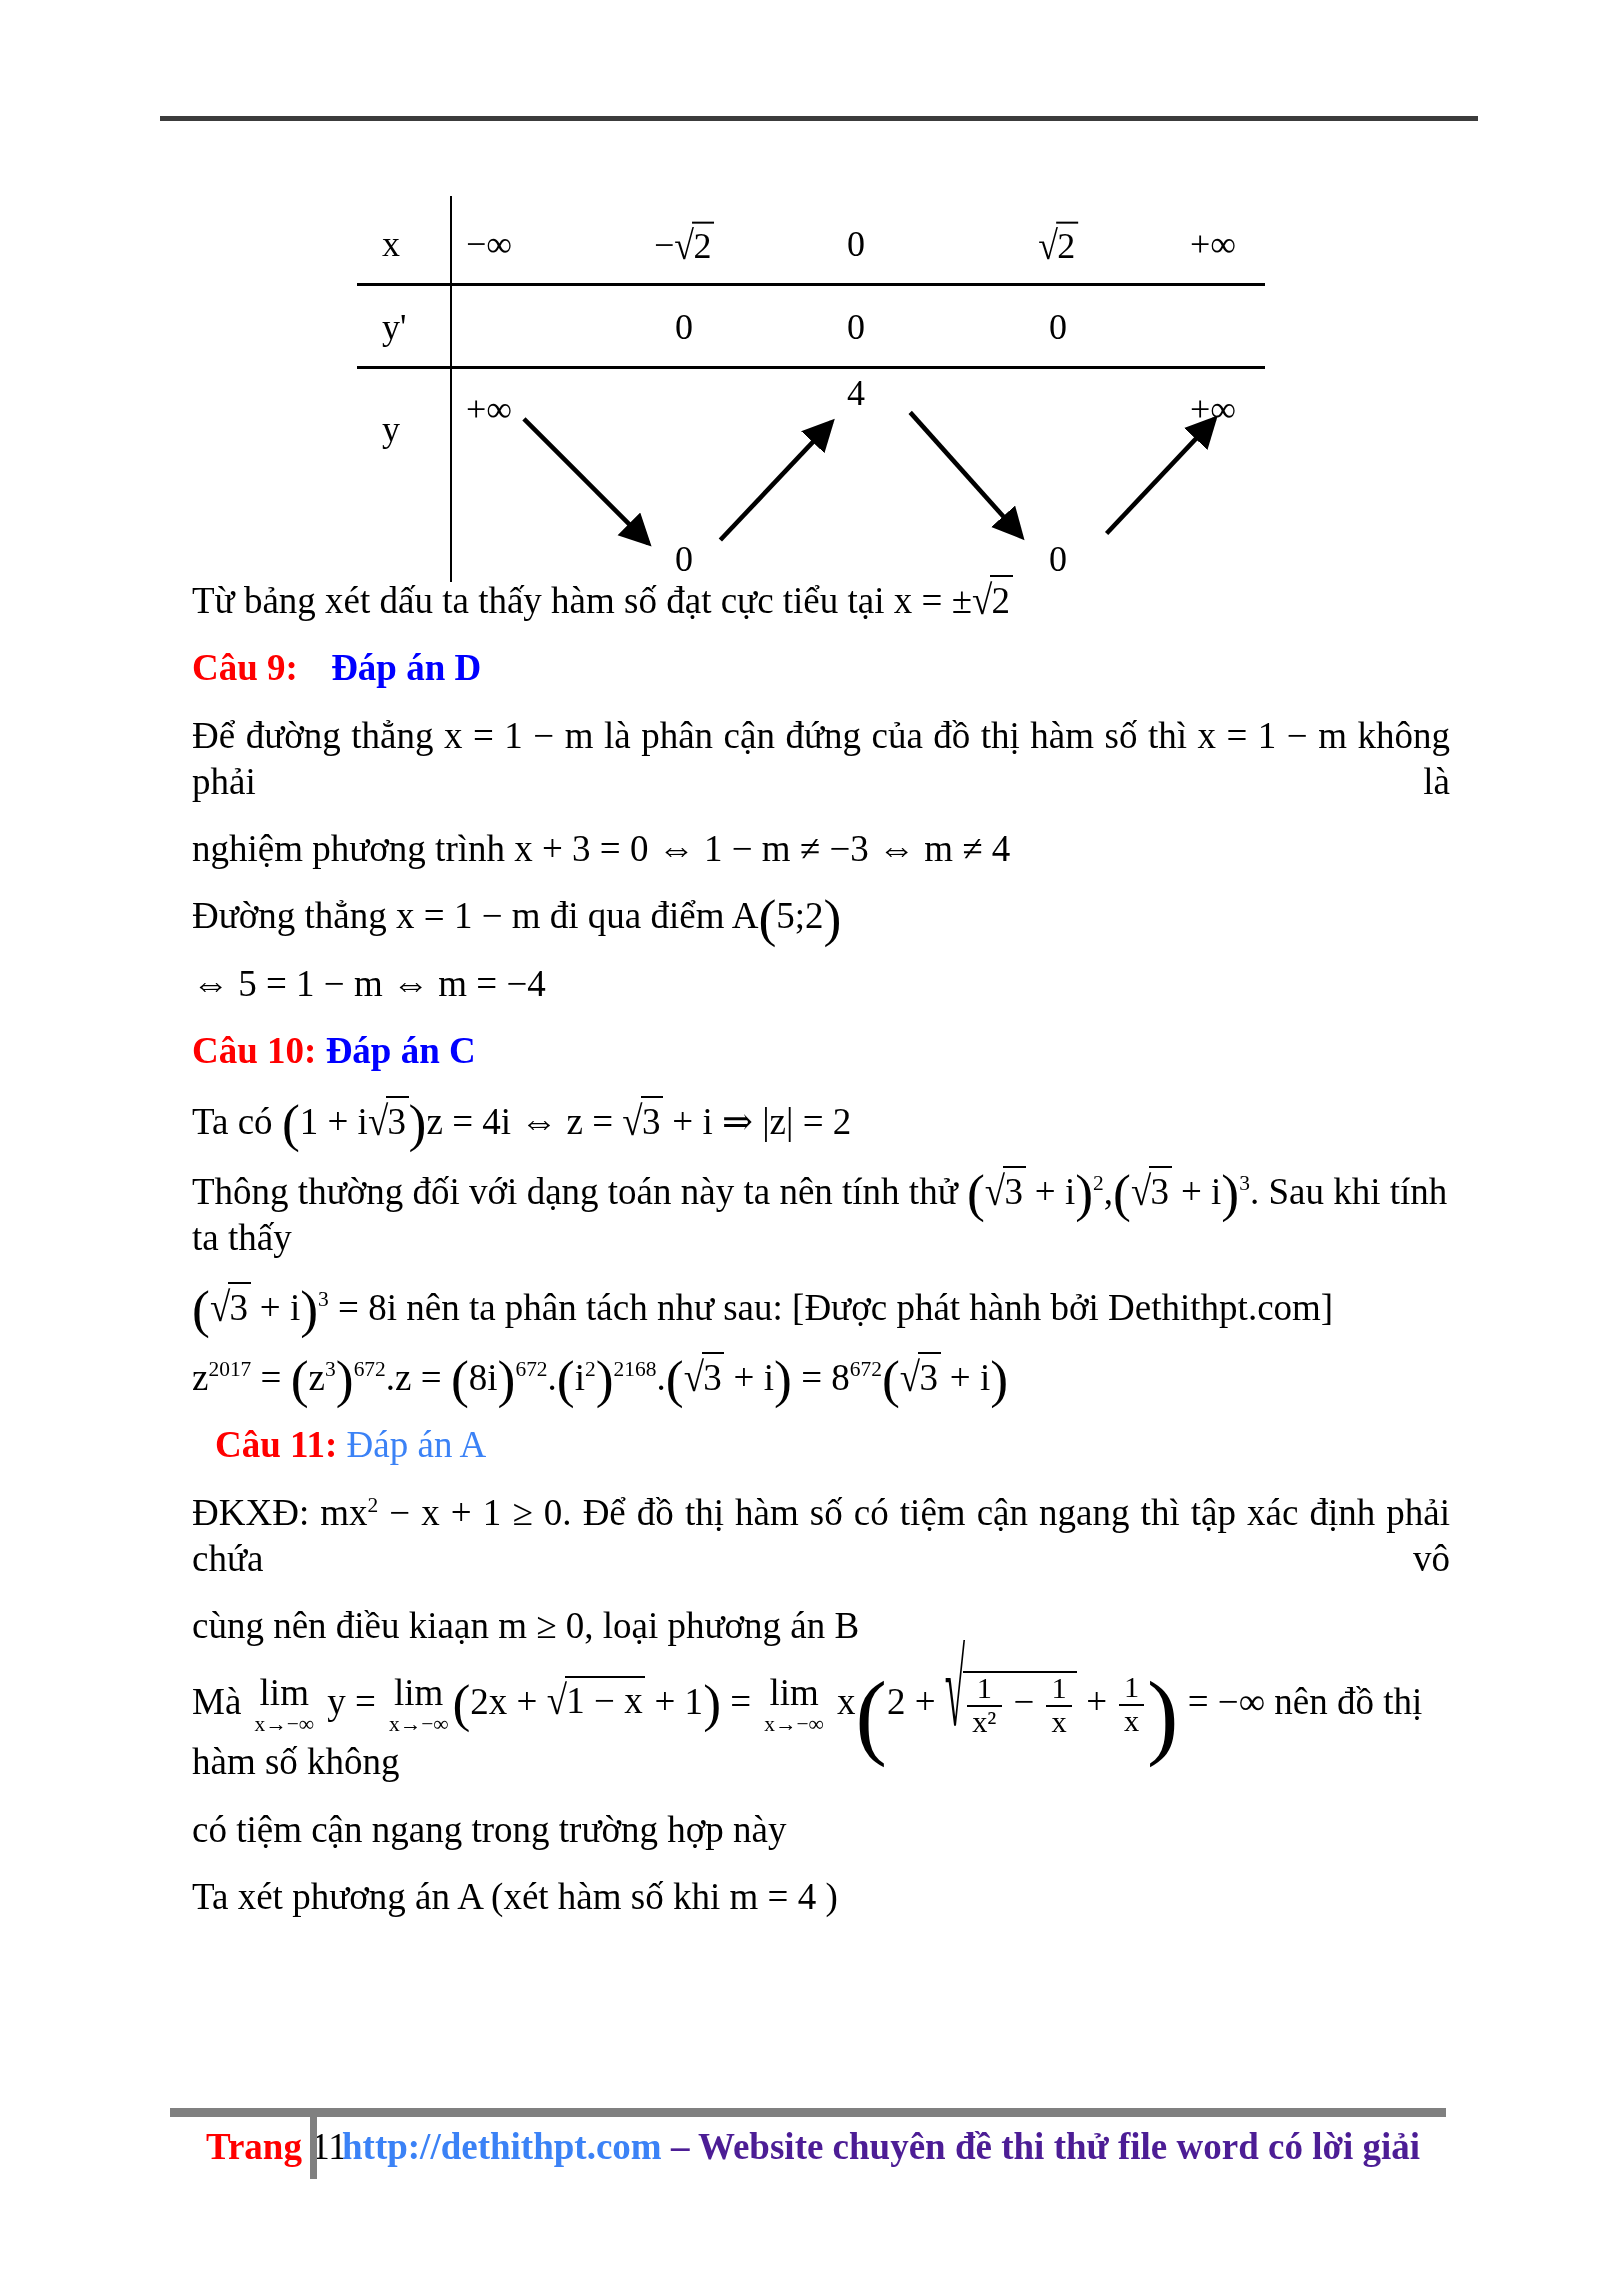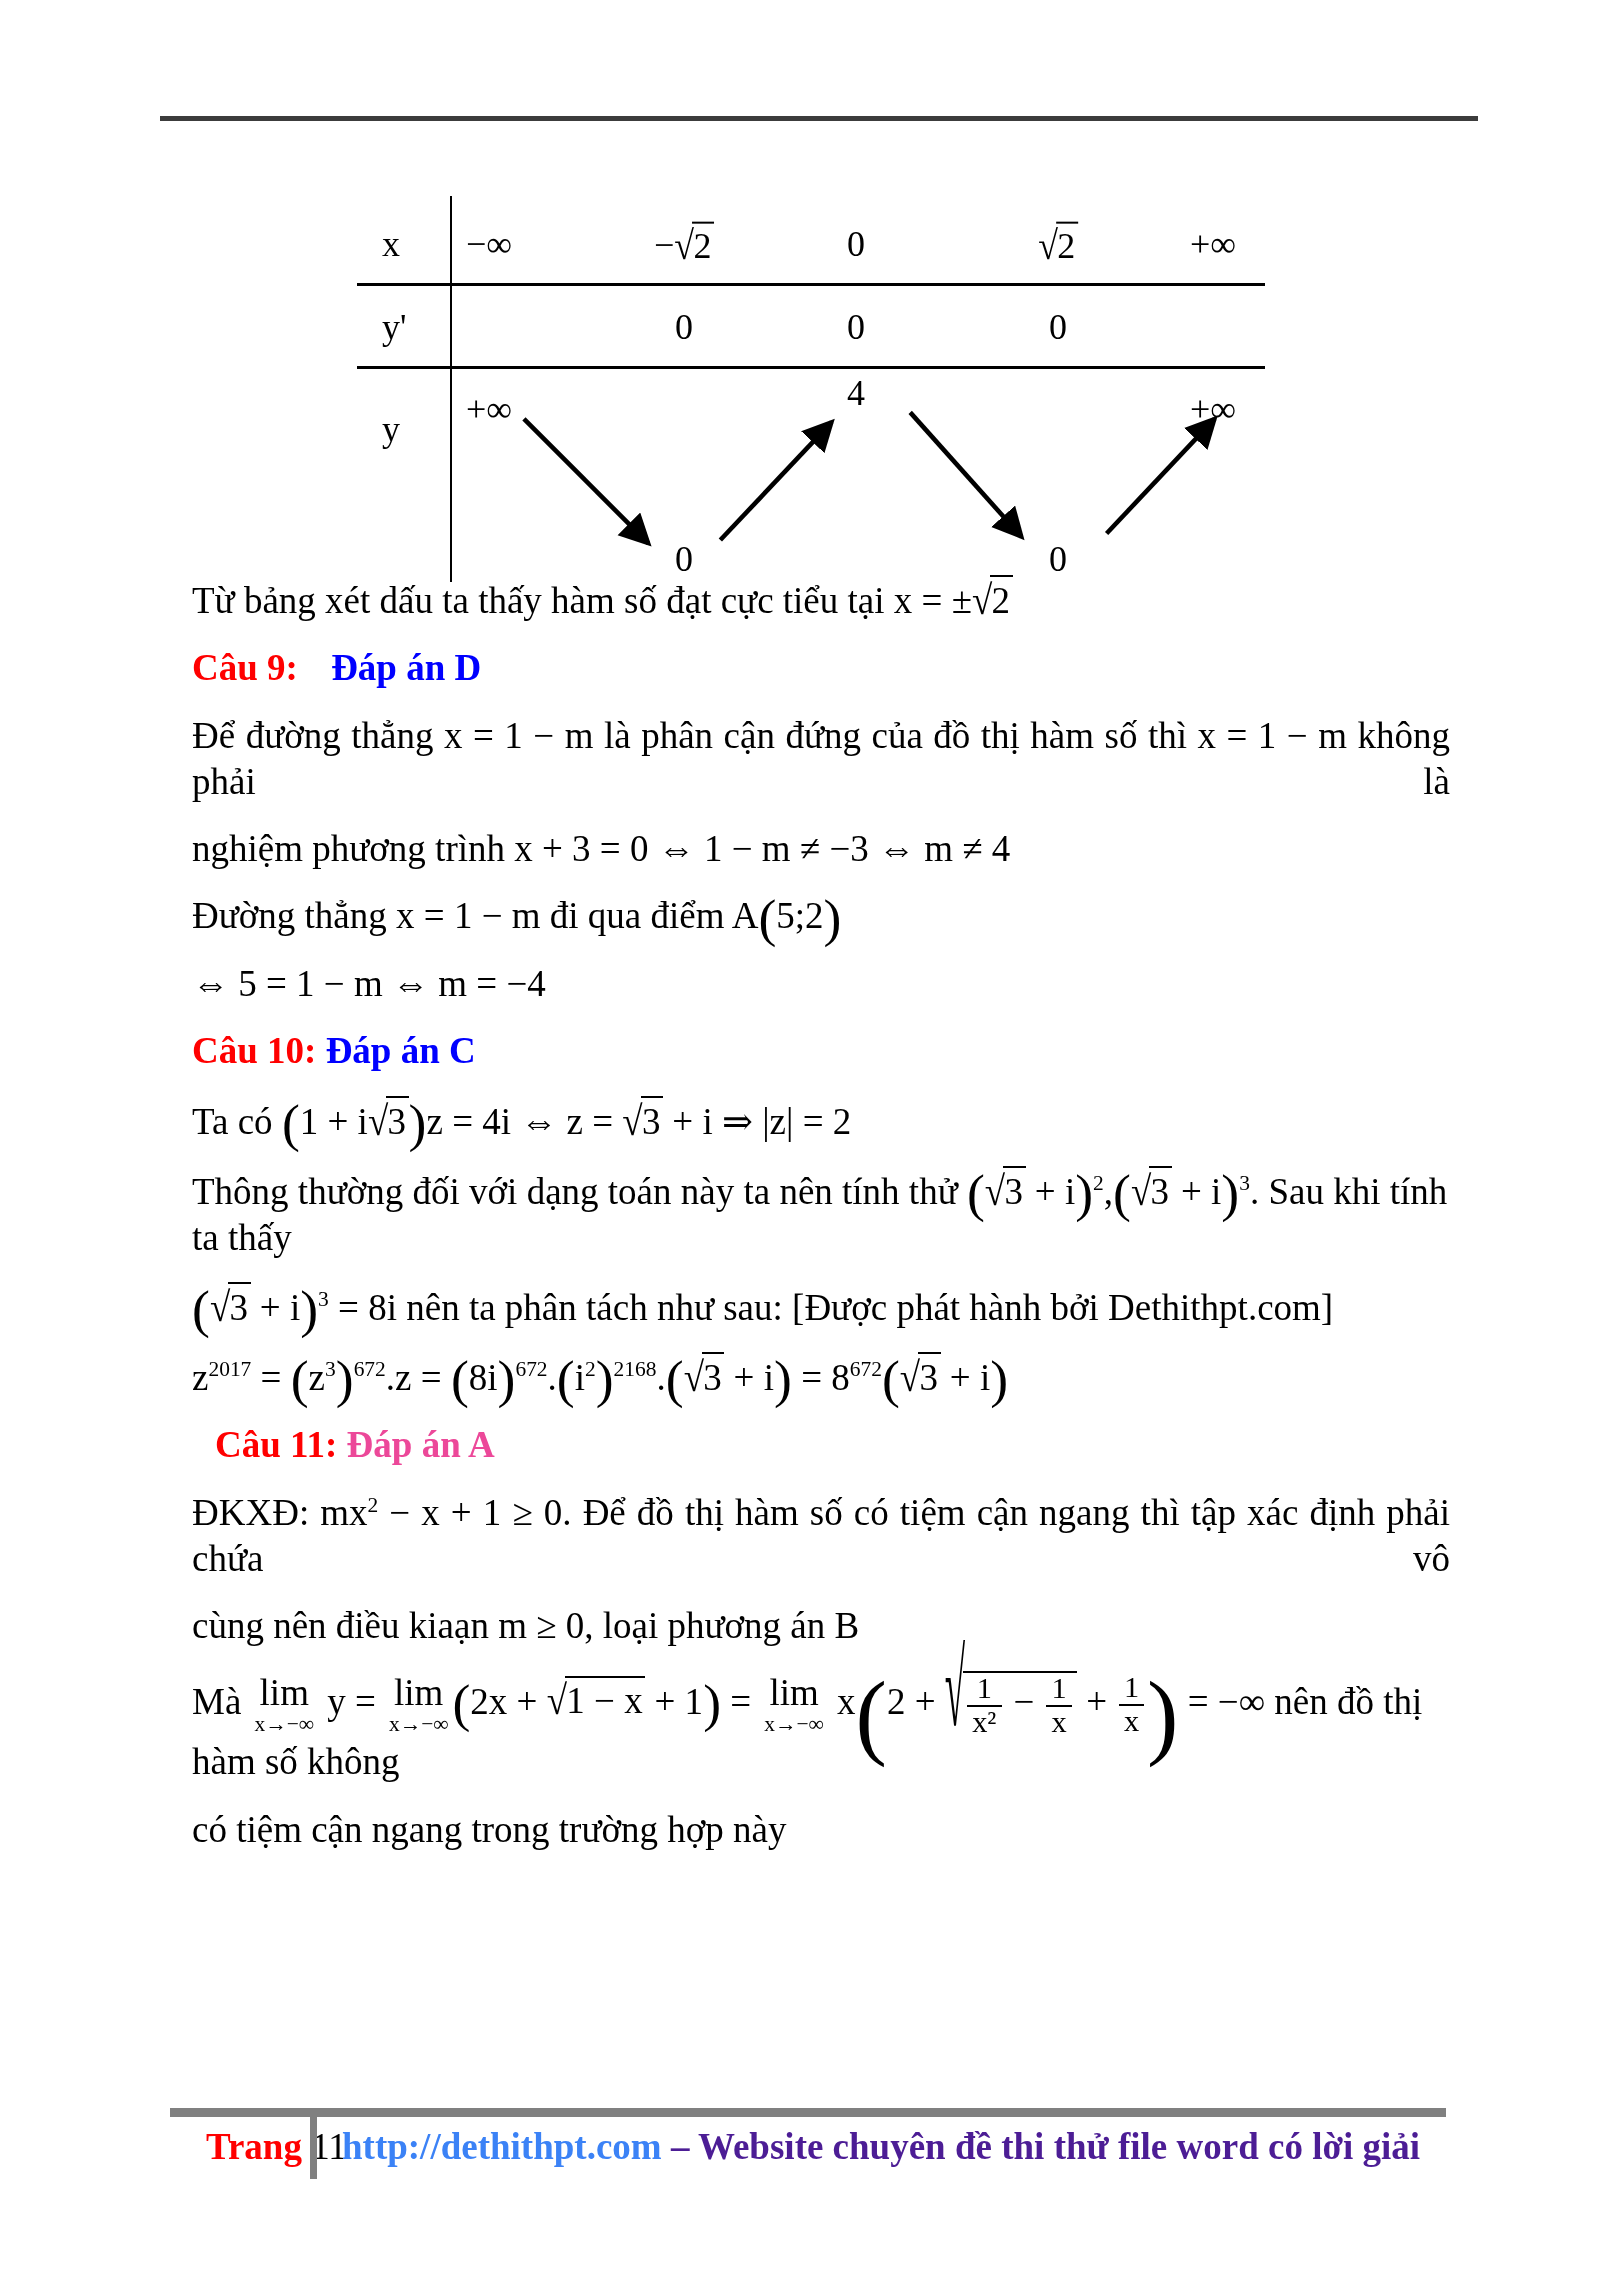--- a/index.html
+++ b/index.html
@@ -96,21 +96,21 @@
       <div class="para head"><span style="color: rgb(255, 0, 0); font-weight: bold;">Câu 9: </span><span style="color: rgb(0, 0, 255); font-weight: bold; margin-left: 24px;">Đáp án D</span></div>
       <div class="para just"><span>Để đường thẳng </span><span>x = 1 − m</span><span> là phân cận đứng của đồ thị hàm số thì </span><span>x = 1 − m</span><span> không phải là</span></div>
       <div class="para"><span>nghiệm phương trình </span><span>x + 3 = 0 ⇔ 1 − m ≠ −3 ⇔ m ≠ 4</span></div>
       <div class="para"><span>Đường thẳng </span><span>x = 1 − m</span><span> đi qua điểm </span><span>A</span><span class="bp">(</span><span>5;2</span><span class="bp">)</span></div>
       <div class="para"><span>⇔ 5 = 1 − m ⇔ m = −4</span></div>
       <div class="para head"><span style="color: rgb(255, 0, 0); font-weight: bold;">Câu 10: </span><span style="color: rgb(0, 0, 255); font-weight: bold;">Đáp án C</span></div>
       <div class="para"><span>Ta có </span><span class="bp">(</span><span>1 + i</span><span class="sqrt"><span class="rsym">√</span><span class="rbody"><span>3</span></span></span><span class="bp">)</span><span>z = 4i ⇔ z = </span><span class="sqrt"><span class="rsym">√</span><span class="rbody"><span>3</span></span></span><span> + i ⇒ |z| = 2</span></div>
       <div class="para"><span>Thông thường đối với dạng toán này ta nên tính thử </span><span class="bp">(</span><span class="sqrt"><span class="rsym">√</span><span class="rbody"><span>3</span></span></span><span> + i</span><span class="bp">)</span><sup>2</sup><span>,</span><span class="bp">(</span><span class="sqrt"><span class="rsym">√</span><span class="rbody"><span>3</span></span></span><span> + i</span><span class="bp">)</span><sup>3</sup><span>. Sau khi tính ta thấy</span></div>
       <div class="para"><span class="bp">(</span><span class="sqrt"><span class="rsym">√</span><span class="rbody"><span>3</span></span></span><span> + i</span><span class="bp">)</span><sup>3</sup><span> = 8i  nên ta phân tách như sau: [Được phát hành bởi Dethithpt.com]</span></div>
       <div class="para"><span>z</span><sup>2017</sup><span> = </span><span class="bp">(</span><span>z</span><sup>3</sup><span class="bp">)</span><sup>672</sup><span>.z = </span><span class="bp">(</span><span>8i</span><span class="bp">)</span><sup>672</sup><span>.</span><span class="bp">(</span><span>i</span><sup>2</sup><span class="bp">)</span><sup>2168</sup><span>.</span><span class="bp">(</span><span class="sqrt"><span class="rsym">√</span><span class="rbody"><span>3</span></span></span><span> + i</span><span class="bp">)</span><span> = 8</span><sup>672</sup><span class="bp">(</span><span class="sqrt"><span class="rsym">√</span><span class="rbody"><span>3</span></span></span><span> + i</span><span class="bp">)</span></div>
-      <div class="para head"><span style="color: rgb(255, 0, 0); font-weight: bold; margin-left: 23px;">Câu 11: </span><span style="color: #ec4899; font-weight: bold;">Đáp án A</span></div>
+      <div class="para head"><span style="color: rgb(255, 0, 0); font-weight: bold; margin-left: 23px;">Câu 11: </span><span style="color: #3b82f6; font-weight: normal;">Đáp án A</span></div>
       <div class="para just"><span>ĐKXĐ: </span><span>mx</span><sup>2</sup><span> − x + 1 ≥ 0.</span><span> Để đồ thị hàm số có tiệm cận ngang thì tập xác định phải chứa vô</span></div>
       <div class="para"><span>cùng nên điều kiaạn </span><span>m ≥ 0,</span><span> loại phương án B</span></div>
       <div class="para"><span>Mà </span><span class="lim">
           <span class="lt">lim</span>
           <span class="lb">x→−∞</span>
         </span><span> y = </span><span class="lim">
           <span class="lt">lim</span>
           <span class="lb">x→−∞</span>
         </span><span class="bp">(</span><span>2x + </span><span class="sqrt"><span class="rsym">√</span><span class="rbody"><span>1 − x</span></span></span><span> + 1</span><span class="bp">)</span><span> = </span><span class="lim">
           <span class="lt">lim</span>
@@ -119,20 +119,21 @@
               <span class="fn">1</span>
               <span class="fd">x²</span>
             </span><span> − </span><span class="frac">
               <span class="fn">1</span>
               <span class="fd">x</span>
             </span></span></span><span> + </span><span class="frac">
           <span class="fn">1</span>
           <span class="fd">x</span>
         </span><span class="bP">)</span><span> = −∞ </span><span> nên đồ thị hàm số không</span></div>
       <div class="para"><span>có tiệm cận ngang trong trường hợp này</span></div>
+      <div class="para"><span>Ta xét phương án A (xét hàm số khi </span><span>m = 4</span><span> )</span></div>
     </div>
 
   <div class="footer-bar" style="background: rgb(128, 128, 128);"></div>
   <div class="footer-page">
     <span style="color:#ff0000;font-weight:bold;">Trang</span>
     <span>11</span>
   </div>
   <div class="footer-vbar" style="background: rgb(128, 128, 128);"></div>
   <div class="footer-text">
     <span style="color:#3b82f6;">http://dethithpt.com</span><span style="color:#4c1d95;"> – Website chuyên đề thi thử file word có lời giải</span>

